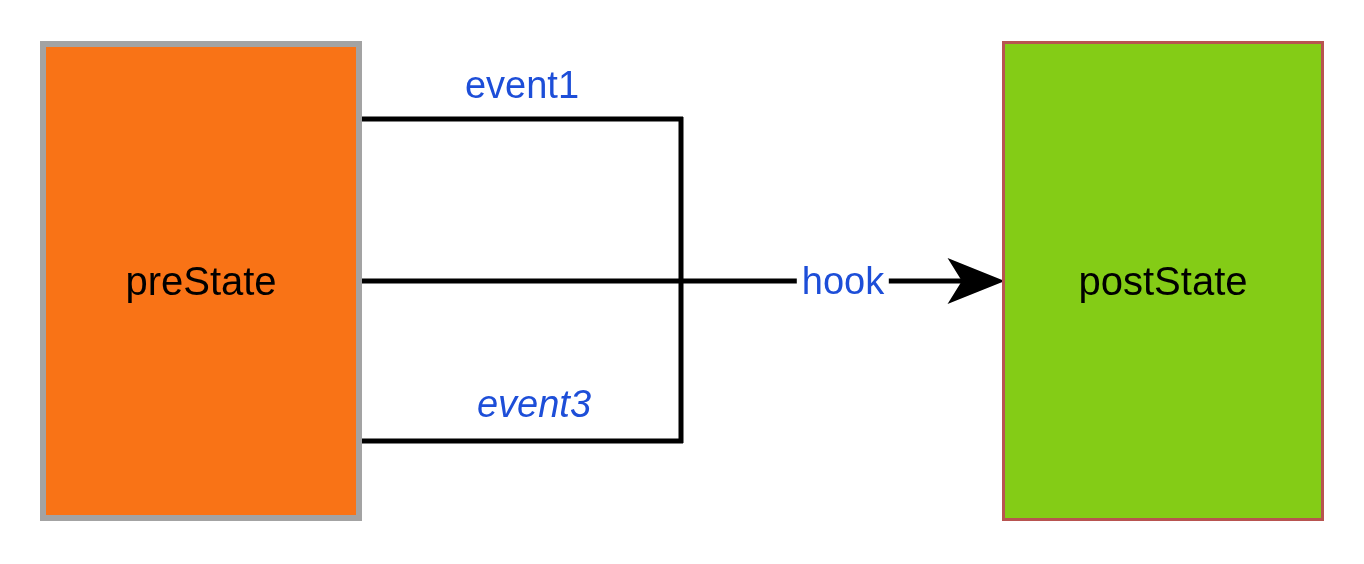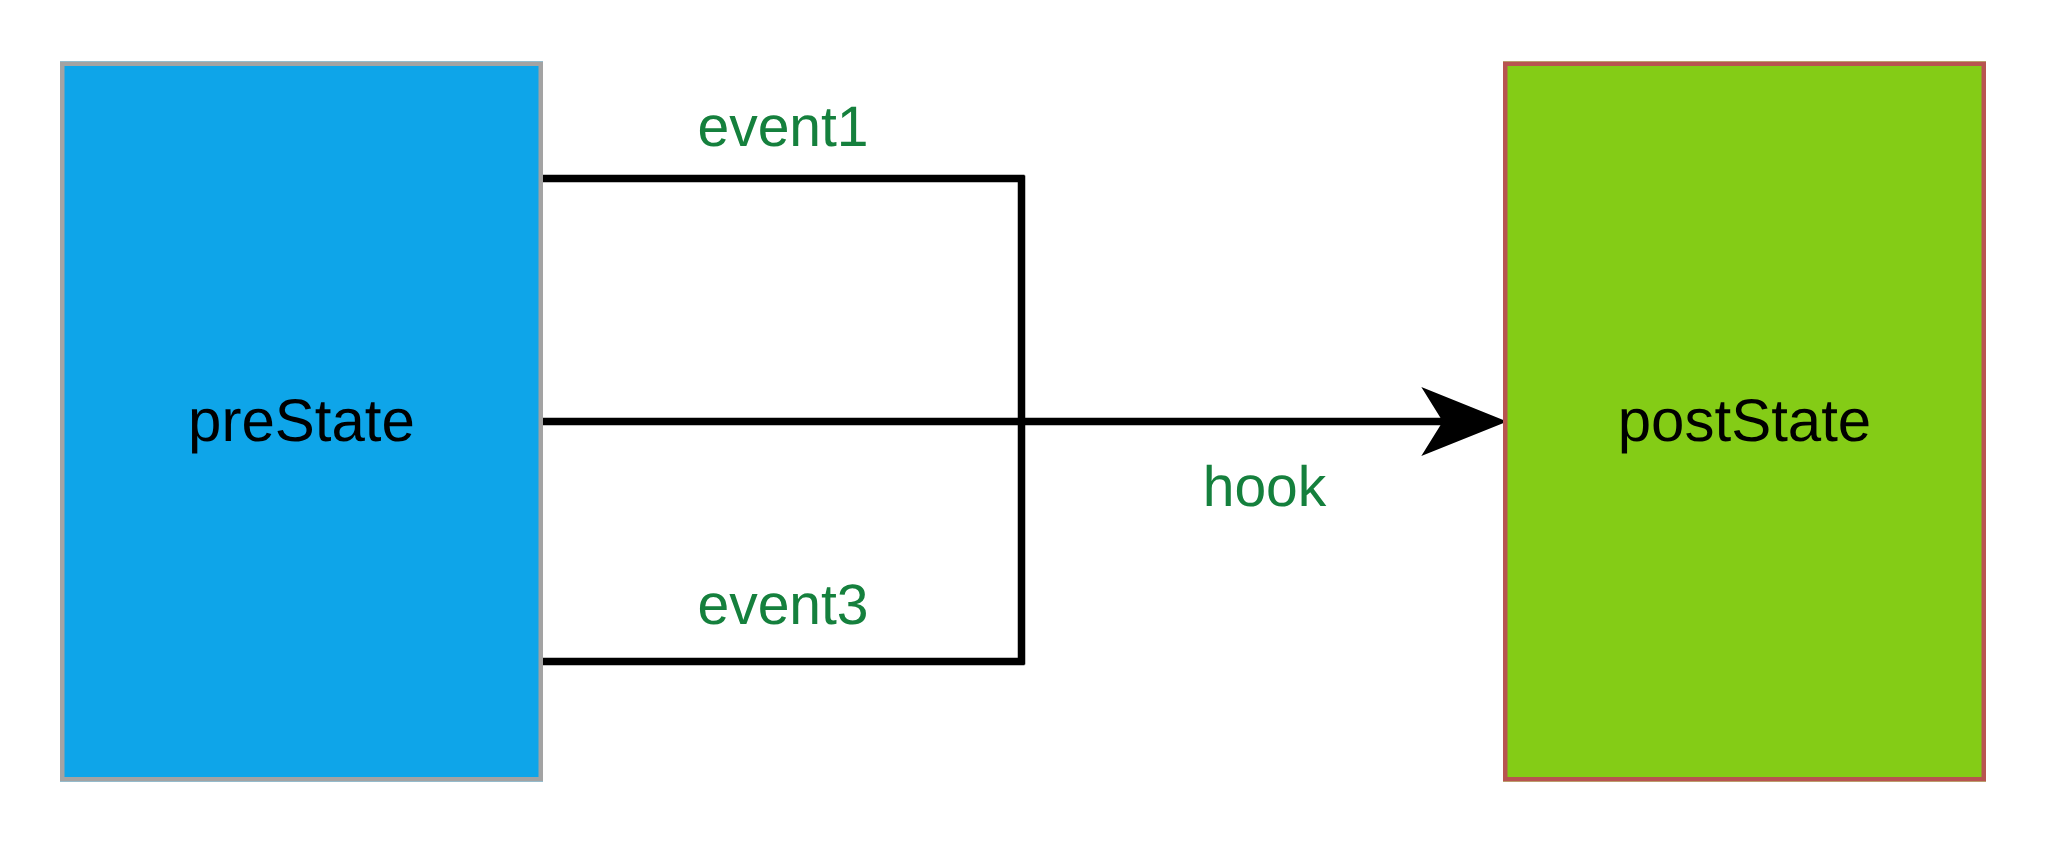--- a/index.html
+++ b/index.html
@@ -29,51 +29,50 @@
     color: #000000;
     line-height: 1;
     letter-spacing: 0px;
     white-space: nowrap;
   }
   #pre-state-box {
     left: 40px;
     top: 41px;
     width: 322px;
     height: 480px;
-    background: #0ea5e9;
-    border: 3px solid #a3a3a3;
+    background: #f97316;
+    border: 6px solid #a3a3a3;
   }
   #post-state-box {
     left: 1002px;
     top: 41px;
     width: 322px;
     height: 480px;
     background: #84cc16;
     border: 3px solid #b85450;
   }
   #edge-svg {
     position: absolute;
     left: 0;
     top: 0;
     width: 1364px;
     height: 564px;
     pointer-events: none;
   }
   .edge-label {
     position: absolute;
     font-size: 38px;
-    color: #15803d;
+    color: #1d4ed8;
     line-height: 1;
     white-space: nowrap;
     transform: translate(-50%, -50%);
   }
   .edge-label.inline {
     background: #ffffff;
     padding: 0 5px;
-    margin-top: 44px;
   }
 </style>
 </head>
 <body>
 
 <div id="canvas">
 
   <svg id="edge-svg" viewBox="0 0 1364 564" xmlns="http://www.w3.org/2000/svg">
     <g stroke="#000000" stroke-width="5" fill="none" stroke-linecap="butt">
       <path d="M 362 119 L 683 119"></path>
@@ -89,17 +88,17 @@
     <span class="state-label">preState</span>
   </div>
 
   <div class="state-box" id="post-state-box">
     <span class="state-label">postState</span>
   </div>
 
   <div class="edge-label" style="left:522px; top:85px;">event1</div>
 
 
-  <div class="edge-label" style="left:522px; top:404px;">event3</div>
+  <div class="edge-label" style="left:534px; top:404px;font-style:italic;">event3</div>
 
   <div class="edge-label inline" style="left:843px; top:281px;">hook</div>
 
 </div>
 
 </body></html>

